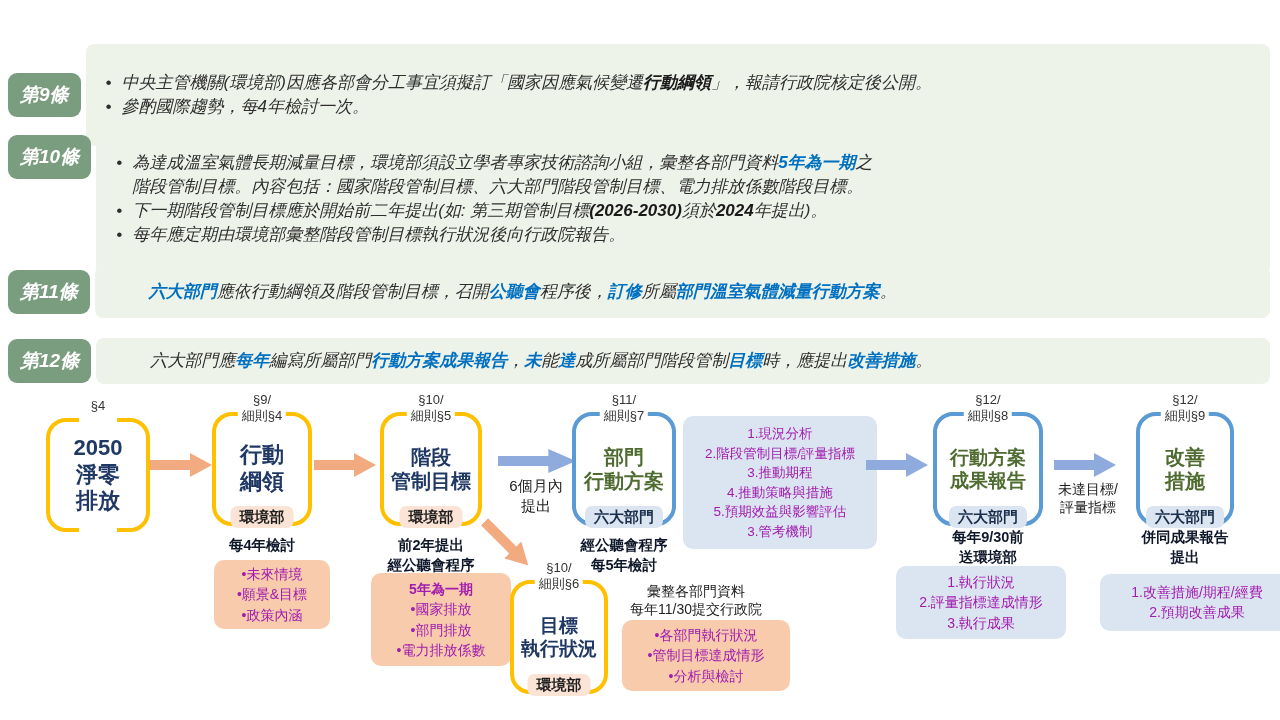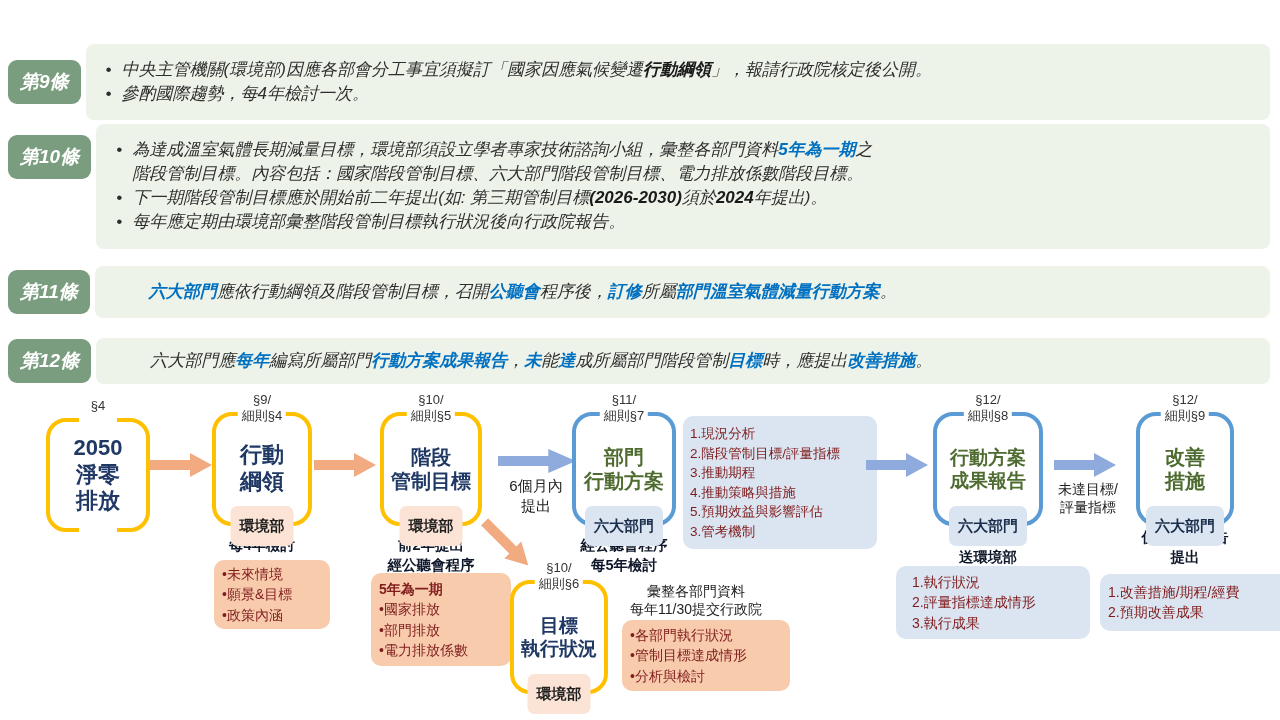--- a/index.html
+++ b/index.html
@@ -5,21 +5,21 @@
   html,body{margin:0;padding:0;}
   .page{position:relative;width:1280px;height:720px;background:#ffffff;overflow:hidden;
         font-family:"Liberation Sans","DejaVu Sans",sans-serif;color:#2e2e2e;}
 
   
   .article{position:absolute;left:8px;right:10px;display:flex;gap:5px;font-style:italic;}
   #a1{top:44px;} #a2{top:124px;} #a3{top:266px;} #a4{top:338px;}
   .art-label{flex:0 0 auto;align-self:center;background:var(--label-green);color:#fff;
              font-weight:bold;font-size:19px;padding:9px 12px;border-radius:9px;white-space:nowrap;}
   #a2 .art-label{align-self:flex-start;margin-top:11px;}
-  .art-body{flex:1;background:var(--row-bg);border-radius:8px;padding:14px 14px;
+  .art-body{flex:1;background:var(--row-bg);border-radius:8px;padding:27px 14px;
             font-size:17px;line-height:1.42;}
   #a3 .art-body{display:flex;align-items:center;min-height:30px;padding:11px 14px;}
   #a4 .art-body{display:flex;align-items:center;min-height:26px;padding:10px 14px;}
   .bullet{padding-left:22px;position:relative;white-space:pre-line;}
   .bullet::before{content:"\2022";position:absolute;left:6px;}
   .plainline{white-space:pre-line;margin-left:40px;}
   .seg-b{font-weight:bold;color:#1a1a1a;}
   .seg-bb{font-weight:bold;color:var(--accent-blue);}
 
   
@@ -30,27 +30,27 @@
   .yellow .frame{border:4px solid var(--frame-yellow);}
   .blueframe .frame{border:4px solid var(--frame-blue);}
   .tgap,.bgap{position:absolute;left:50%;transform:translateX(-50%);width:38px;height:9px;background:#fff;}
   .tgap{top:-7px;} .bgap{bottom:-7px;}
   .sec{position:absolute;top:2px;left:50%;transform:translateX(-50%);z-index:3;background:#fff;
        padding:0 4px;font-size:13px;line-height:1.25;color:#333;white-space:pre-line;width:max-content;}
   .ntitle{position:relative;z-index:2;font-weight:bold;white-space:pre-line;line-height:1.22;}
   .navy{color:var(--navy);} .green{color:var(--dark-green);}
   .t22{font-size:22px;} .t20{font-size:20px;} .t19{font-size:19px;}
   .badge{position:absolute;top:116px;left:50%;transform:translateX(-50%);z-index:3;font-weight:bold;
-         font-size:15px;line-height:1.3;padding:10px 9px;border-radius:7px;width:max-content;}
+         font-size:15px;line-height:1.3;padding:1px 9px;border-radius:7px;width:max-content;}
   .badge.peach{background:var(--badge-peach);color:#1f1f1f;}
   .badge.bluebg{background:var(--badge-blue);color:#1a2e4a;}
   .note{position:absolute;top:146px;left:50%;transform:translateX(-50%);width:max-content;
         text-align:center;font-size:14.5px;line-height:1.35;color:#0f172a;white-space:pre-line;z-index:2;font-weight:bold;}
   .note-high{top:138px;}
-  .ibox{position:absolute;border-radius:10px;text-align:left;color:#7f1d1d;font-size:14px;line-height:1.45;}
+  .ibox{position:absolute;border-radius:10px;text-align:center;color:#a21caf;font-size:14px;line-height:1.45;}
   .peachbox{background:var(--box-peach);}
   .bluebox{background:var(--box-blue);}
   .ptitle{font-weight:bold;}
   .flownote{position:absolute;text-align:center;font-size:14px;line-height:1.32;color:#222;white-space:pre-line;}
   .arrlabel{position:absolute;text-align:center;font-size:15px;line-height:1.3;color:#222;white-space:pre-line;}
   .arr{position:absolute;}
   .rot45{transform:rotate(45deg);}
 </style>
 </head>
 <body>
@@ -226,21 +226,21 @@
         <div class="tgap"></div>
         <div class="bgap"></div>
         <div class="ntitle green t19">行動方案
 成果報告</div>
       </div>
       <div class="badge bluebg">六大部門</div>
       <div class="note note-high">每年9/30前
 送環境部</div>
     </div>
 
-    <div class="ibox bluebox" style="left:896px;top:176px;width:162px;padding:6px 16px;">
+    <div class="ibox bluebox" style="left:896px;top:176px;width:162px;padding:6px 4px;">
         <div class="li">1.執行狀況</div>
         <div class="li">2.評量指標達成情形</div>
         <div class="li">3.執行成果</div>
       </div>
 
     <div class="arr" style="left:1054px;top:62px;">
       <svg width="62" height="26" viewBox="0 0 62 26">
           <polygon points="0,8 40,8 40,1 62,13 40,25 40,18 0,18" fill="#8faadc"></polygon>
         </svg>
     </div>

